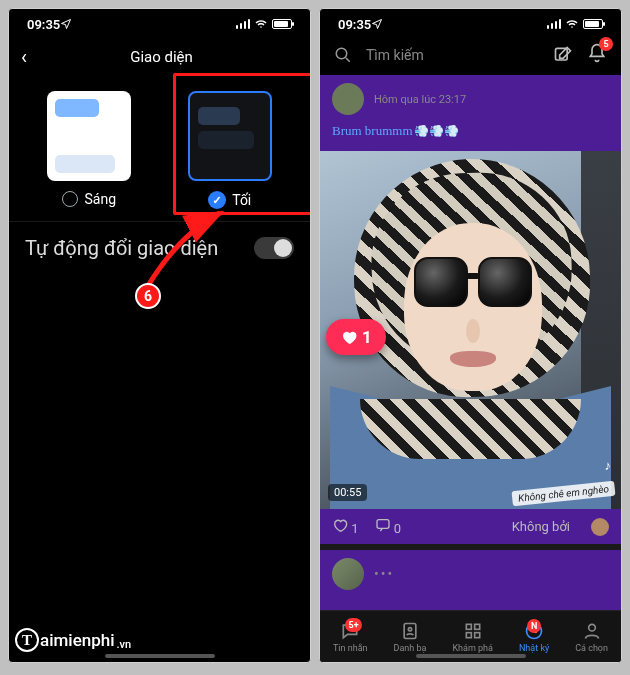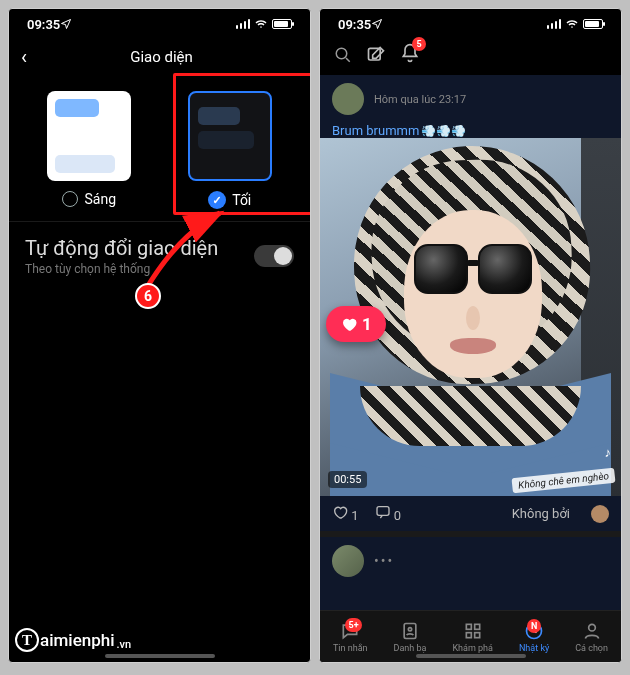--- a/index.html
+++ b/index.html
@@ -149,37 +149,37 @@
   .search-row .mag { color: #888; }
   .search-row .grow { flex: 1; font-size: 14px; }
   .compose-icon { color: #aaa; }
   .bell-wrap { position: relative; }
   .bell-badge {
     position: absolute; top: -6px; right: -6px; width: 14px; height: 14px;
     background: #ff3333; color: #fff; font-size: 9px; font-weight: 700;
     border-radius: 50%; display: flex; align-items: center; justify-content: center;
   }
 
-  .feed { flex: 1; overflow: hidden; background: #0f172a; display: flex; flex-direction: column; }
+  .feed { flex: 1; overflow: hidden; background: #4c1d95; display: flex; flex-direction: column; }
   .feed-sep { height: 6px; background: #1a1a1a; }
   .post-head {
     display: flex; align-items: center; gap: 10px; padding: 8px 12px;
   }
   .avatar {
     width: 32px; height: 32px; border-radius: 50%; background: #6b7a59;
     flex-shrink: 0; overflow: hidden;
   }
   .avatar.av2 {
     background: linear-gradient(135deg,#7b8a6a,#55624a);
   }
   .post-meta { flex: 1; }
   .post-meta .ts { color: #888; font-size: 11px; }
   .post-name { color: #eee; font-size: 13px; font-weight: 600; }
   .post-menu { color: #888; letter-spacing: 2px; font-size: 14px; }
-  .post-text { padding: 0 12px 0; color: #5fa8ff; font-size: 13px; display: flex; align-items: center; gap: 2px; }
+  .post-text { padding: 0 12px 12px; color: #5fa8ff; font-size: 13px; display: flex; align-items: center; gap: 2px; font-family: Liberation Serif, serif; }
   .puff { color: #d8e6f5; font-size: 12px; }
 
   .media {
     position: relative; width: 100%; height: 358px;
     background: linear-gradient(160deg,#b0c4d4 0%,#8a9db0 40%,#2a3038 100%);
     overflow: hidden;
   }
   
   .scarf {
     position: absolute; top: 8px; left: 34px; width: 236px; height: 238px;
@@ -328,21 +328,20 @@
         <div class="theme-label">
           <span class="radio-check">✓</span>
           <span>Tối</span>
         </div>
       </div>
     </div>
 
     <div class="pref-row">
       <div>
         <div class="txt-main">Tự động đổi giao diện</div>
-        <div class="txt-sub">Theo tùy chọn hệ thống</div>
       </div>
       <div class="toggle">
           <div class="knob"></div>
         </div>
     </div>
 
     <div class="anno-box"></div>
     <svg class="anno-arrow" width="110" height="90" viewBox="0 0 110 90">
       <defs>
         <marker id="ah" markerWidth="10" markerHeight="10" refX="7" refY="3" orient="auto">
@@ -383,20 +382,21 @@
             <span class="fill"></span>
           </span>
       </div>
     </div>
 
     <div class="search-row">
       <svg class="mag" width="18" height="18" viewBox="0 0 24 24" fill="none" stroke="#999" stroke-width="2">
           <circle cx="10" cy="10" r="7"></circle>
           <path d="M21 21l-5-5"></path>
         </svg>
+      <div class="grow">Tìm kiếm</div>
       <svg class="compose-icon" width="20" height="20" viewBox="0 0 24 24" fill="none" stroke="#bbb" stroke-width="2">
           <rect x="3" y="4" width="14" height="14" rx="2"></rect>
           <path d="M17 3l4 4-9 9H8v-4l9-9z"></path>
         </svg>
       <div class="bell-wrap">
         <svg width="20" height="20" viewBox="0 0 24 24" fill="none" stroke="#bbb" stroke-width="2">
             <path d="M6 8a6 6 0 1112 0v5l2 3H4l2-3V8z"></path>
             <path d="M10 20a2 2 0 004 0"></path>
           </svg>
         <span class="bell-badge">5</span>

